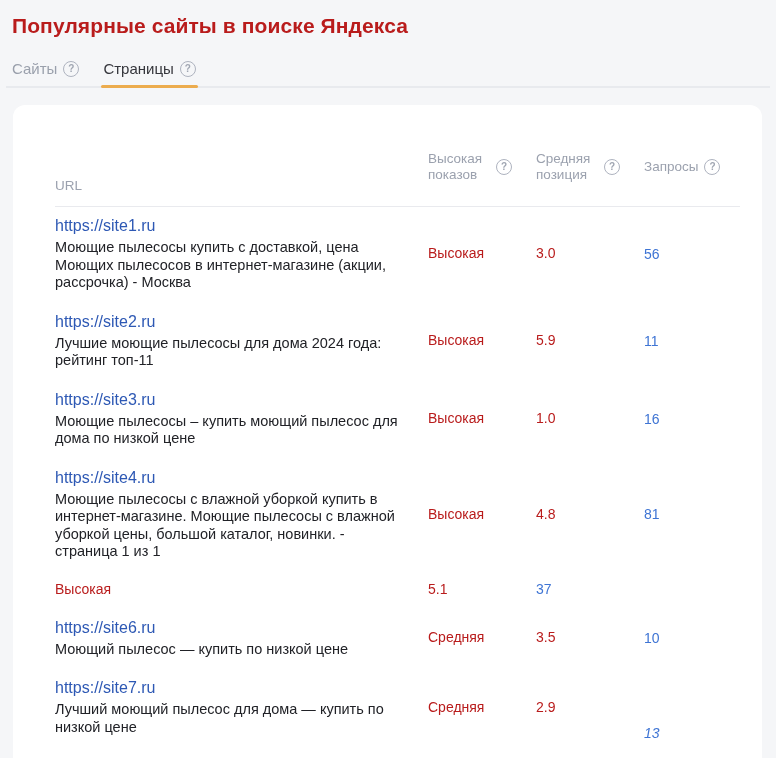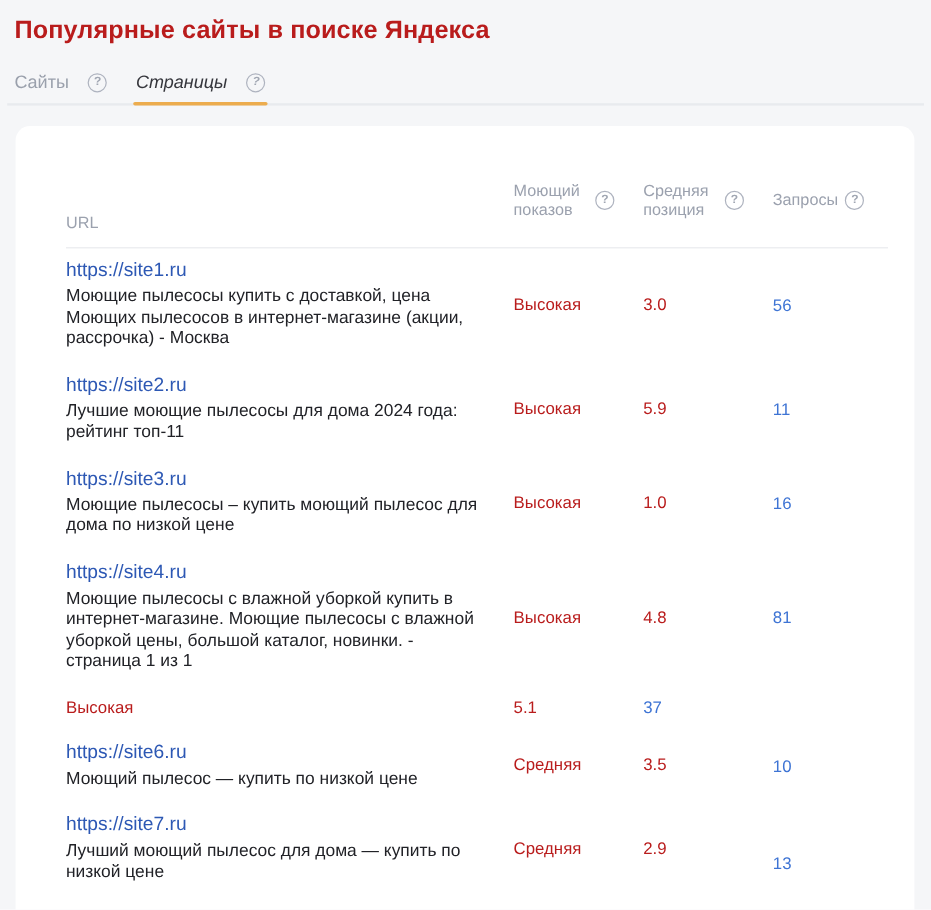--- a/index.html
+++ b/index.html
@@ -21,27 +21,27 @@
     display: flex;
     gap: 20px;
     margin: 20px 6px 0 6px;
     border-bottom: 2px solid #e8eaee;
     padding-left: 4px;
   }
   .tab {
     position: relative;
     display: inline-flex;
     align-items: center;
-    gap: 16px;
+    gap: 6px;
     padding: 2px 2px 9px 2px;
     font-size: 15px;
     color: #9aa0ac;
     cursor: pointer;
   }
-  .tab.active { color: #35363c; font-style: italic; }
+  .tab.active { color: #35363c; }
   .tab.active::after {
     content: "";
     position: absolute;
     left: 0; right: 0; bottom: -2px;
     height: 3px;
     border-radius: 2px;
     background: #ecac4e;
   }
   
   .qicon {
@@ -101,21 +101,21 @@
     font-size: 14px;
     color: #b91c1c;
     line-height: 17px;
   }
   .cell-q {
     align-self: center;
     font-size: 14px;
     color: #3e74d4;
     cursor: pointer;
   }
-  .q-offset { position: relative; top: 12px; }
+  .q-offset { position: relative; top: 26px; font-style: italic; }
 </style>
 </head>
 <body>
 
 <h1 class="page-title">Популярные сайты в поиске Яндекса</h1>
 
 <div class="tabs-row">
   <div class="tab">
     <span>Сайты</span>
     <span class="qicon">?</span>
@@ -126,21 +126,21 @@
   </div>
 </div>
 
 <div class="card">
 
   <div class="grid thead">
     <div class="th th-url">
       <span class="th-label">URL</span>
     </div>
     <div class="th th-wrap">
-      <span class="th-label">Моющий показов</span>
+      <span class="th-label">Высокая показов</span>
       <span class="qicon">?</span>
     </div>
     <div class="th th-wrap">
       <span class="th-label">Средняя позиция</span>
       <span class="qicon">?</span>
     </div>
     <div class="th">
       <span class="th-label">Запросы</span>
       <span class="qicon">?</span>
     </div>

